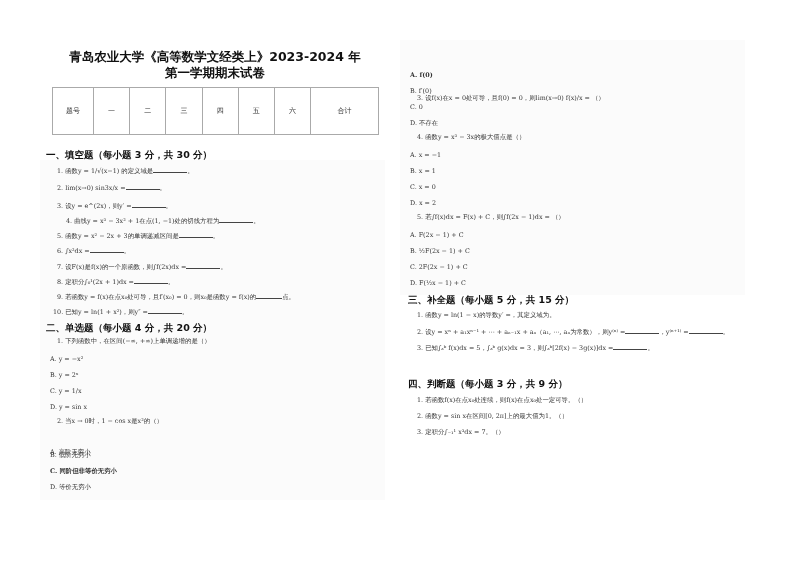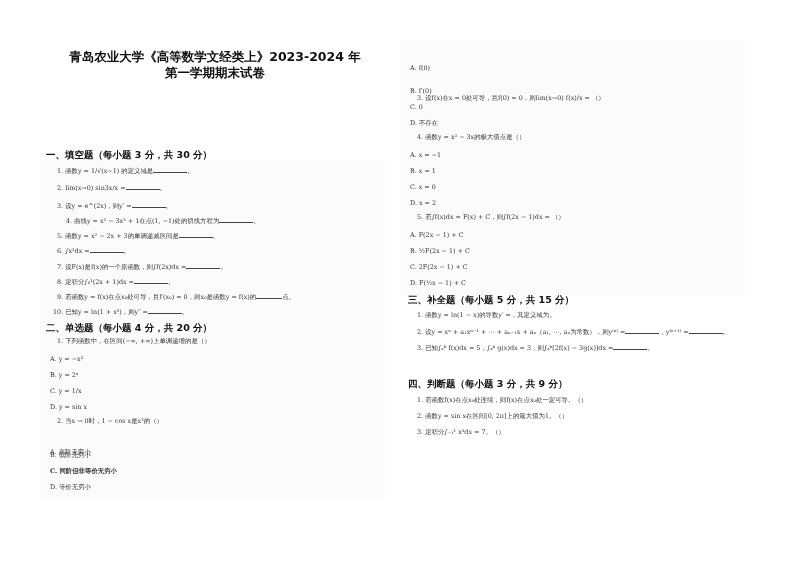--- a/index.html
+++ b/index.html
@@ -22,20 +22,30 @@
 <body>
 
 <div class="shade" style="left:40px; top:160px; width:345px; height:340px;"></div>
 <div class="shade" style="left:400px; top:40px; width:345px; height:255px;"></div>
 
 <div class="title" style="top:48px;">青岛农业大学《高等数学文经类上》2023-2024 年</div>
 <div class="title" style="top:64px;">第一学期期末试卷</div>
 
 <table class="score">
   <tbody>
+      <tr>
+    <td style="width:40px;">题号</td>
+    <td>一</td>
+    <td>二</td>
+    <td>三</td>
+    <td>四</td>
+    <td>五</td>
+    <td>六</td>
+    <td>合计</td>
+  </tr>
 </tbody>
   </table>
 
 <div class="sec" style="left:46px; top:149px;">一、填空题（每小题 3 分，共 30 分）</div>
 
 <div class="q" style="left:57px; top:166px;"><span>1. 函数y = 1/√(x−1) 的定义域是</span><span class="blank"></span><span>。</span></div>
 <div class="q" style="left:57px; top:183px;"><span>2. lim(x→0) sin3x/x =</span><span class="blank"></span><span>。</span></div>
 <div class="q" style="left:57px; top:201px;"><span>3. 设y = e^(2x)，则y′ =</span><span class="blank"></span><span>。</span></div>
 <div class="q" style="left:66px; top:216px;"><span>4. 曲线y = x³ − 3x² + 1在点(1, −1)处的切线方程为</span><span class="blank"></span><span>。</span></div>
 <div class="q" style="left:57px; top:231px;"><span>5. 函数y = x² − 2x + 3的单调递减区间是</span><span class="blank"></span><span>。</span></div>
@@ -52,21 +62,21 @@
 <div class="opt" style="left:50px; top:387px;">C. y = 1/x</div>
 <div class="opt" style="left:50px; top:403px;">D. y = sin x</div>
 
 <div class="q" style="left:57px; top:417px;">2. 当x → 0时，1 − cos x是x²的（）</div>
 <div class="opt" style="left:50px; top:448px;">A. 高阶无穷小</div>
 <div class="opt" style="left:50px; top:451px;">B. 低阶无穷小</div>
 <div class="opt" style="left:50px; top:467px;font-weight:bold;">C. 同阶但非等价无穷小</div>
 <div class="opt" style="left:50px; top:483px;">D. 等价无穷小</div>
 
 <div class="q" style="left:417px; top:51px;margin-top:43px;">3. 设f(x)在x = 0处可导，且f(0) = 0，则lim(x→0) f(x)/x = （）</div>
-<div class="opt" style="left:410px; top:64px;">A. f(0)</div>
+<div class="opt" style="left:410px; top:71px;font-weight:bold;">A. f(0)</div>
 <div class="opt" style="left:410px; top:87px;">B. f′(0)</div>
 <div class="opt" style="left:410px; top:103px;">C. 0</div>
 <div class="opt" style="left:410px; top:119px;">D. 不存在</div>
 
 <div class="q" style="left:417px; top:133px;">4. 函数y = x³ − 3x的极大值点是（）</div>
 <div class="opt" style="left:410px; top:151px;">A. x = −1</div>
 <div class="opt" style="left:410px; top:167px;">B. x = 1</div>
 <div class="opt" style="left:410px; top:183px;">C. x = 0</div>
 <div class="opt" style="left:410px; top:199px;">D. x = 2</div>
 

